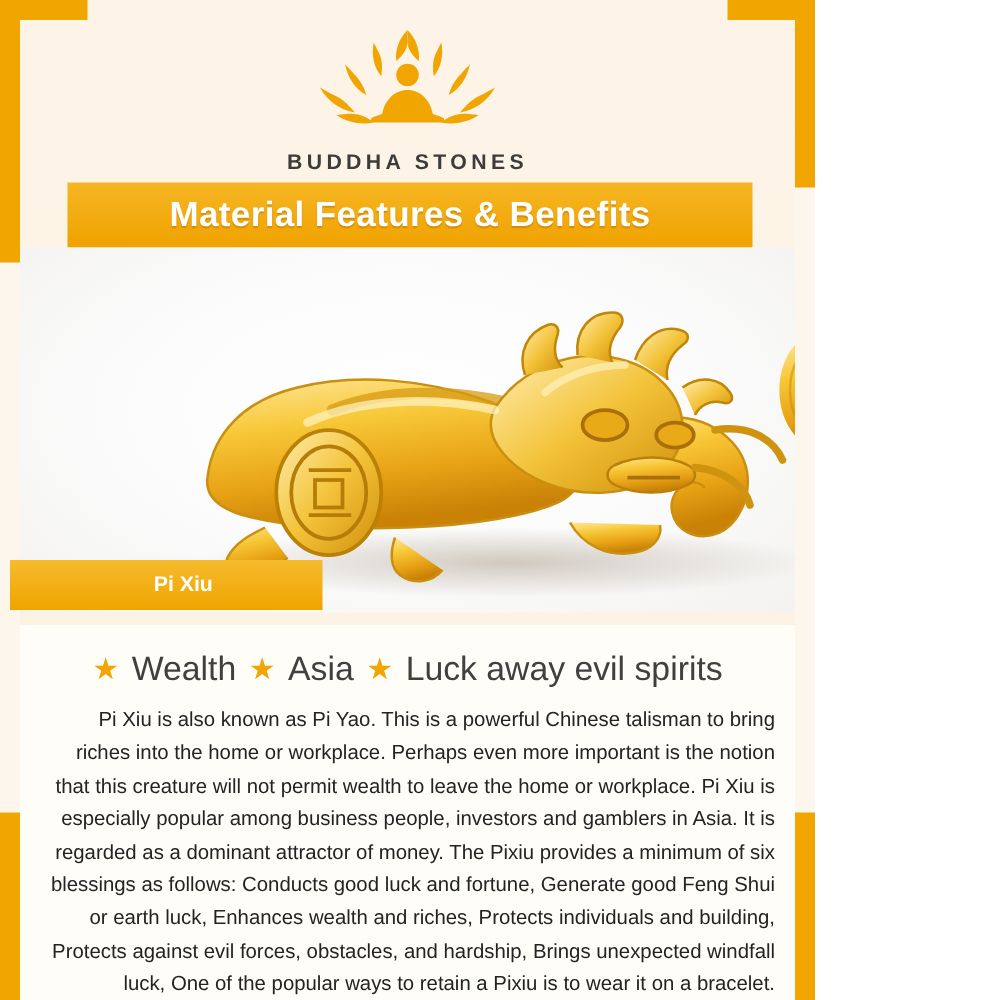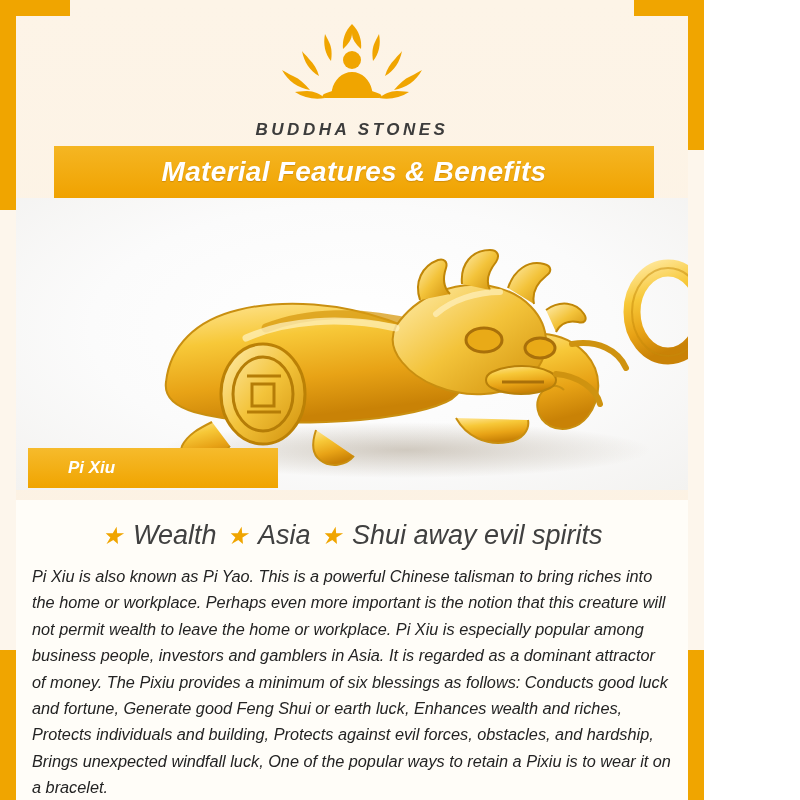--- a/index.html
+++ b/index.html
@@ -6,24 +6,23 @@
   html, body {
     width: 800px;
     height: 800px;
     font-family: "Liberation Sans", sans-serif;
     background: #ffffff;
     overflow: hidden;
   }
 
   .page {
     position: relative;
-    width: 704px;
+    width: 652px;
     height: 800px;
     background: #fdf6ec;
-    font-style: italic;
   }
 
   
   .corner {
     position: absolute;
     background: transparent;
   }
   .corner-tl {
     top: 0; left: 0;
     width: 70px; height: 210px;
@@ -104,27 +103,27 @@
     height: 292px;
     background: radial-gradient(ellipse at 50% 45%, #ffffff 0%, #fbfbfb 55%, #f3f2f0 100%);
     overflow: hidden;
   }
   .photo svg { display: block; }
 
   
   .label-tab {
     position: absolute;
     top: 448px;
-    left: 28px;
+    left: 8px;
     width: 250px;
     height: 40px;
     background: linear-gradient(180deg, #f6bb2c 0%, #f0a400 100%);
     display: flex;
     align-items: center;
-    padding-left: 40px;
+    padding-left: 115px;
   }
   .label-tab span {
     color: #ffffff;
     font-size: 17px;
     font-weight: bold;
   }
 
   
   .desc {
     position: absolute;
@@ -145,21 +144,21 @@
     margin-bottom: 12px;
     white-space: nowrap;
   }
   .headline .star { color: #f0a500; font-size: 24px; }
   .headline .kw { color: #404040; }
 
   .body-text {
     font-size: 16.3px;
     line-height: 1.62;
     color: #232323;
-    text-align: left;
+    text-align: right;
   }
 </style>
 </head>
 <body>
 
 <div class="page">
 
   <div class="inner"></div>
 
   <div class="corner corner-tl"></div>
@@ -261,18 +260,18 @@
     <span>Pi Xiu</span>
   </div>
 
   <div class="desc">
     <div class="headline">
       <span class="star">★</span>
       <span class="kw">Wealth</span>
       <span class="star">★</span>
       <span class="kw">Asia</span>
       <span class="star">★</span>
-      <span class="kw">Shui away evil spirits</span>
+      <span class="kw">Luck away evil spirits</span>
     </div>
     <p class="body-text">Pi Xiu is also known as Pi Yao. This is a powerful Chinese talisman to bring riches into the home or workplace. Perhaps even more important is the notion that this creature will not permit wealth to leave the home or workplace. Pi Xiu is especially popular among business people, investors and gamblers in Asia. It is regarded as a dominant attractor of money. The Pixiu provides a minimum of six blessings as follows: Conducts good luck and fortune, Generate good Feng Shui or earth luck, Enhances wealth and riches, Protects individuals and building, Protects against evil forces, obstacles, and hardship, Brings unexpected windfall luck, One of the popular ways to retain a Pixiu is to wear it on a bracelet.</p>
   </div>
 
 </div>
 
 </body></html>

